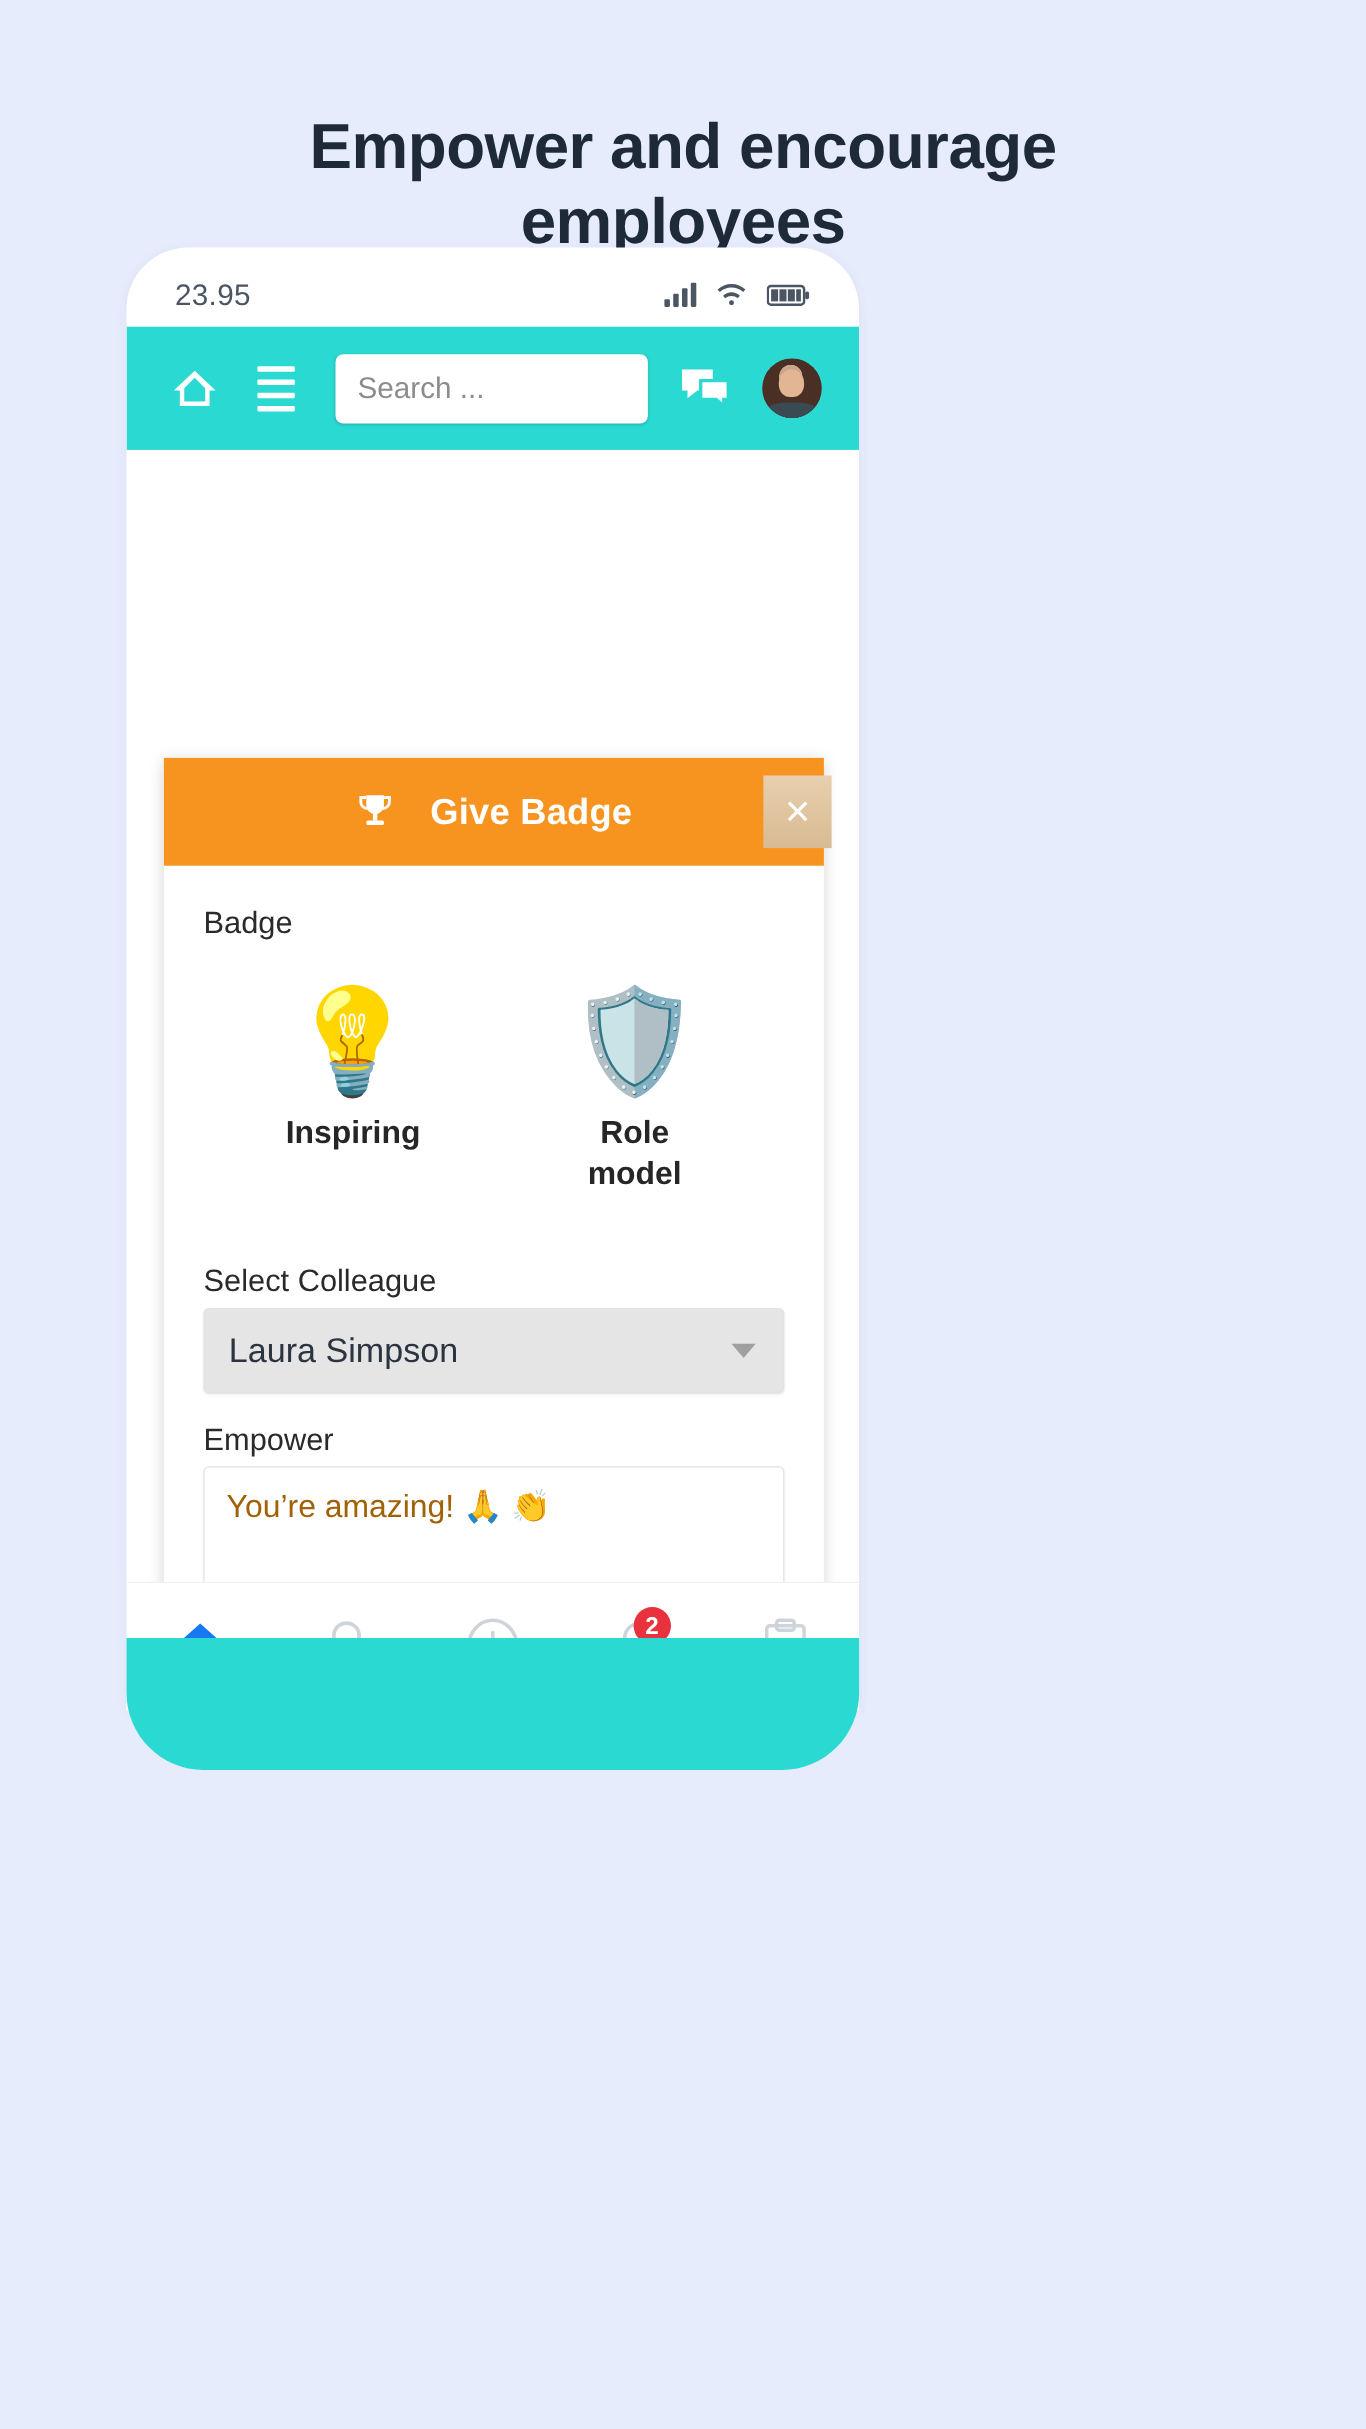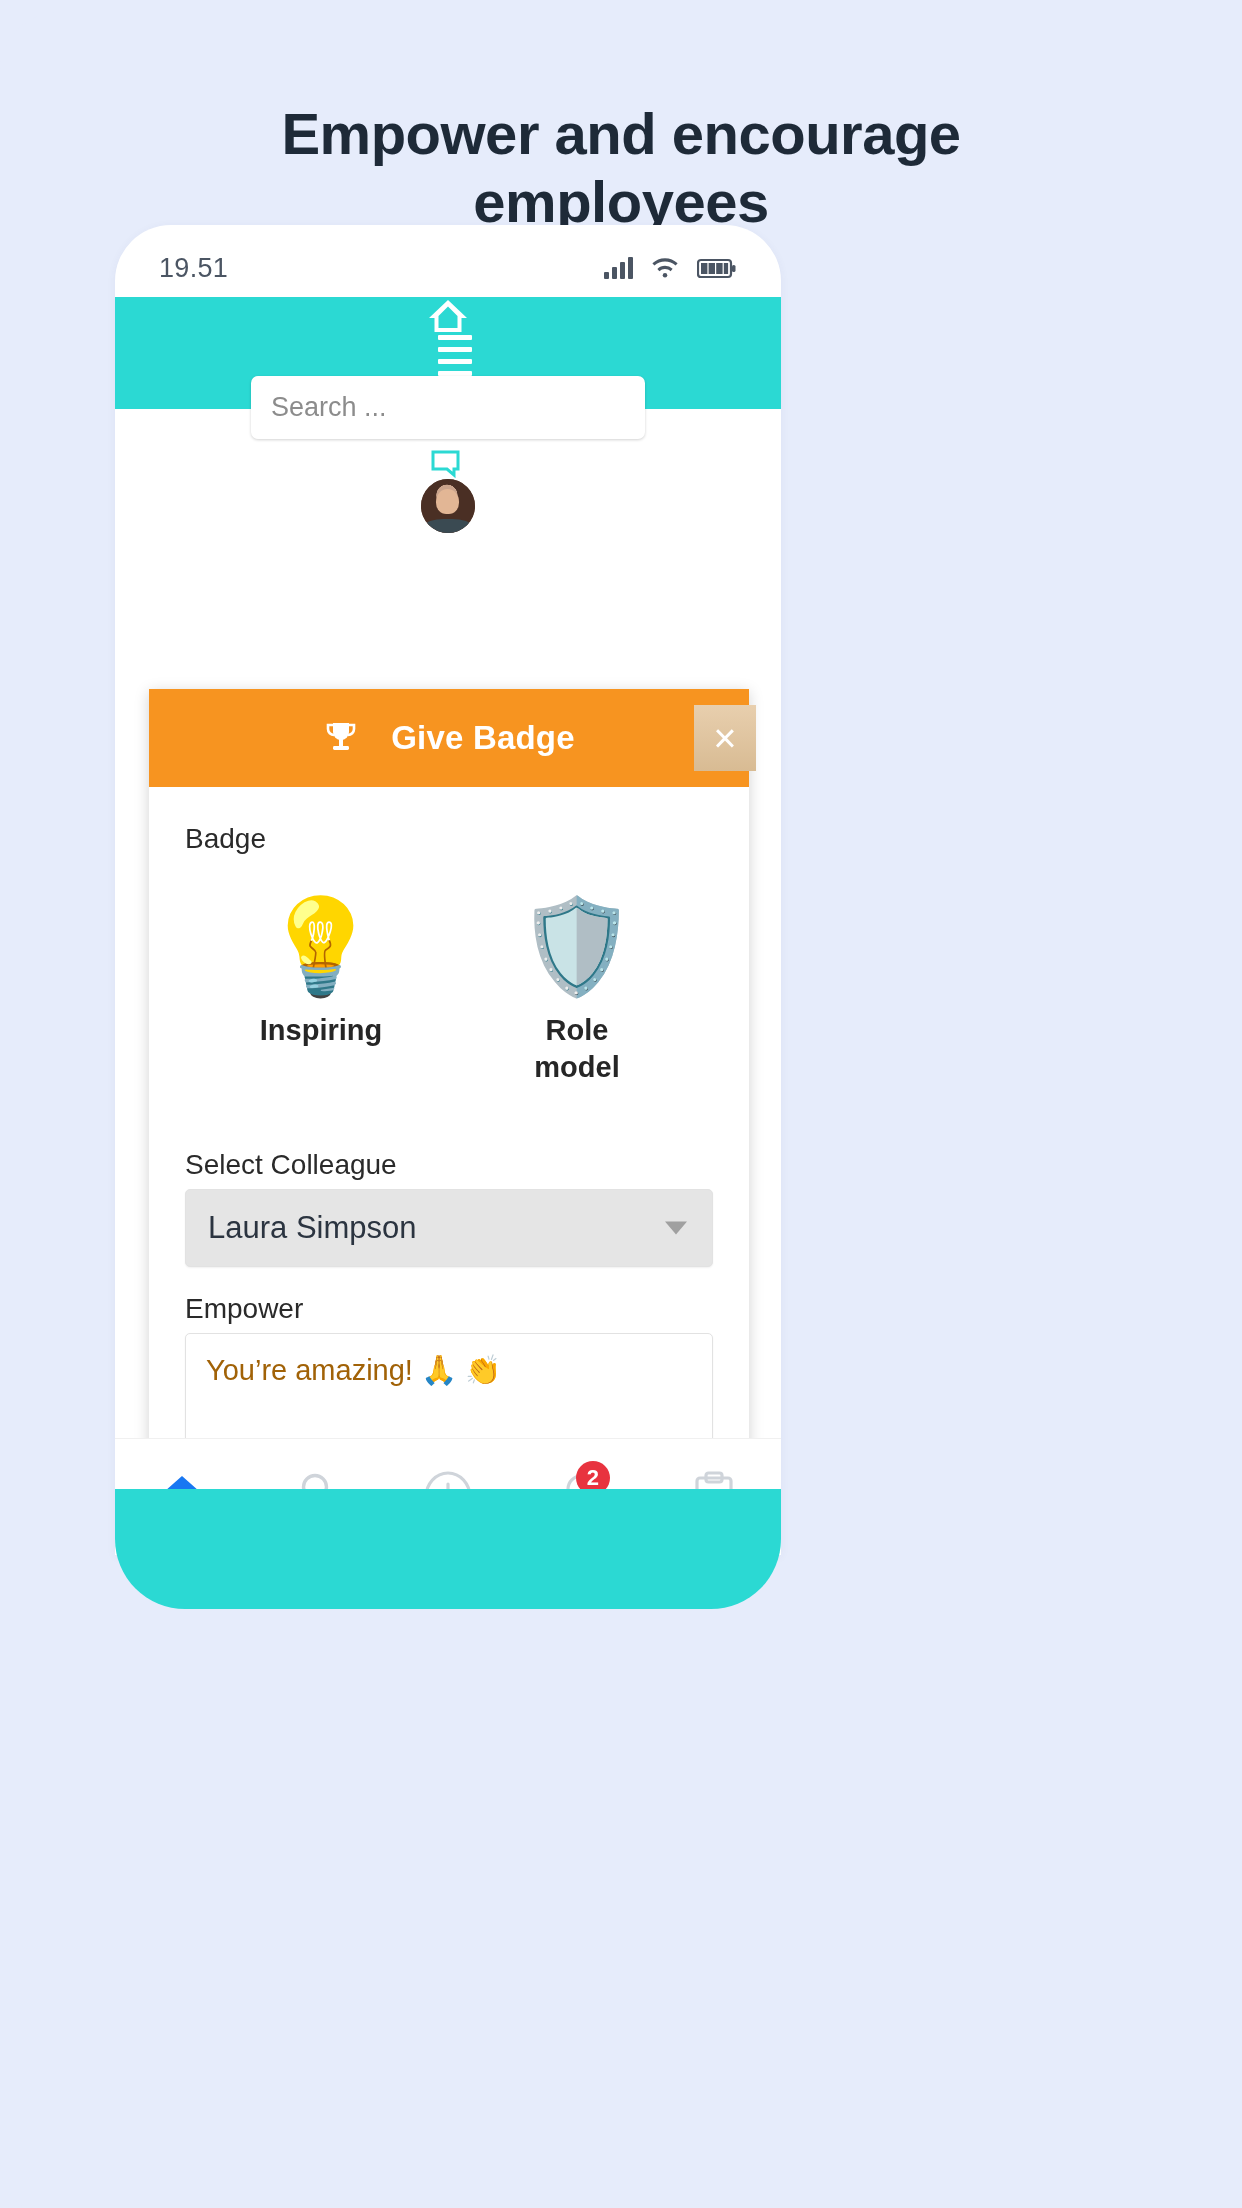--- a/index.html
+++ b/index.html
@@ -98,21 +98,20 @@
 
   
   #app-nav {
     height: 112px;
     background: #2bd9d3;
     display: flex;
     align-items: center;
     padding: 0 34px;
     box-sizing: border-box;
     gap: 0;
-    flex-direction: column;
   }
   #nav-home { width: 56px; display:flex; align-items:center; justify-content:center; }
   #nav-menu { width: 64px; margin-left: 14px; display:flex; flex-direction: column; gap: 7px; align-items:center; }
   #nav-menu span { display:block; width: 34px; height: 5px; background: #fff; border-radius: 1px; }
   #search-wrap { flex: 1; margin: 0 22px; }
   #search-input {
     width: 100%;
     box-sizing: border-box;
     height: 63px;
     border: none;
@@ -327,21 +326,21 @@
 <body>
 
 <div id="promo-frame">
 
   <div id="promo-headline">Empower and encourage
 employees</div>
 
   <div id="phone">
 
     <div id="status-bar">
-      <div id="status-time">19.51</div>
+      <div id="status-time">23.95</div>
       <div id="status-icons">
         <span class="sig-bars">
             <i></i>
             <i></i>
             <i></i>
             <i></i>
           </span>
         <svg width="30" height="23" viewBox="0 0 24 18">
           <path d="M12 16.2a1.8 1.8 0 1 0 0-3.6 1.8 1.8 0 0 0 0 3.6z" fill="#4b5563"></path>
           <path d="M12 9.4c1.7 0 3.3.6 4.5 1.7l1.6-1.8A9.1 9.1 0 0 0 12 6.8c-2.3 0-4.5.9-6.1 2.5l1.6 1.8A6.6 6.6 0 0 1 12 9.4z" fill="#4b5563"></path>

